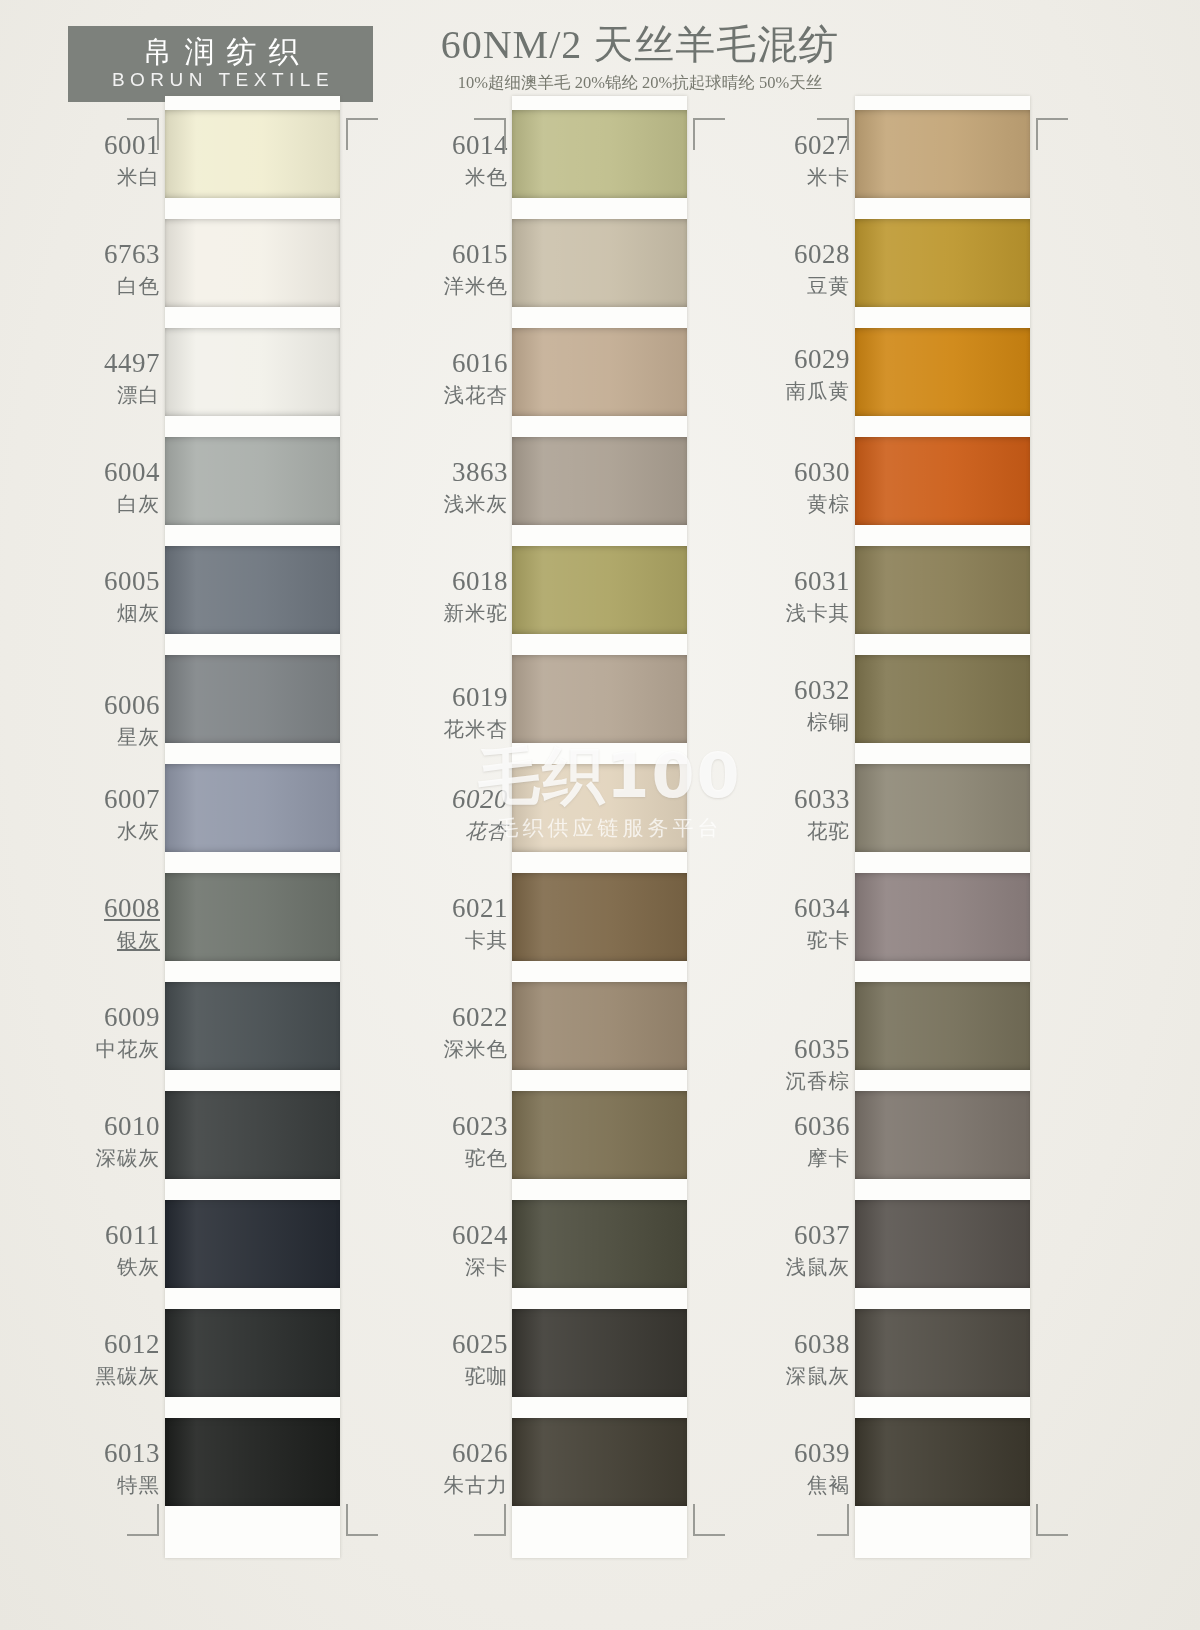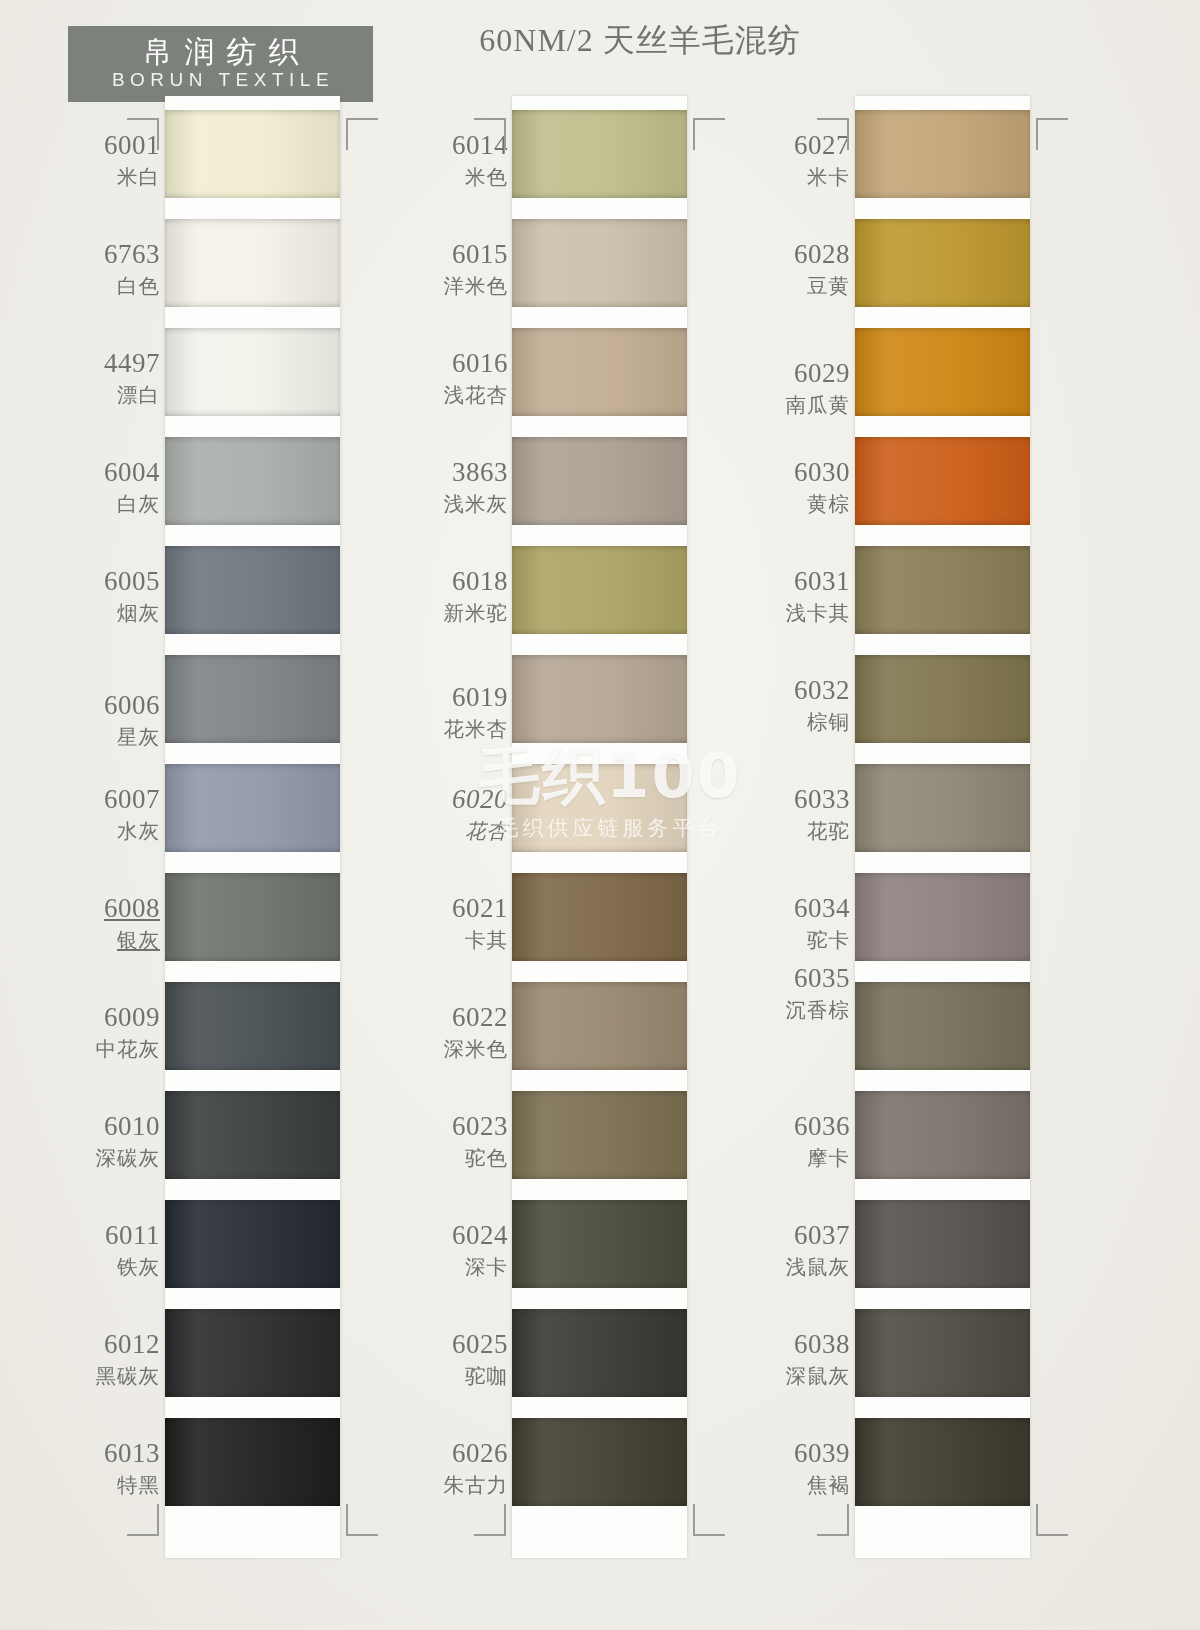--- a/index.html
+++ b/index.html
@@ -30,21 +30,21 @@
   .logo-en{
     color:#f2f2f2; font-size:19px; letter-spacing:5.5px;
     text-indent:5px; line-height:1.25; font-weight:400;
   }
   .title-wrap{
     position:absolute; left:390px; top:22px; width:500px;
     text-align:center;
   }
   .title-main{
     font-family:"Liberation Serif","DejaVu Serif",serif;
-    font-size:32px; color:#6f7470; letter-spacing:1px; line-height:1.15;
+    font-size:40px; color:#6f7470; letter-spacing:1px; line-height:1.15;
     white-space:nowrap;
   }
   .title-sub{
     font-family:"Liberation Serif","DejaVu Serif",serif;
     font-size:16.5px; color:#77796f; margin-top:4px; letter-spacing:0px;
     white-space:nowrap;
   }
   
   .col{
     position:absolute; top:96px;
@@ -128,20 +128,21 @@
 
 <div id="page">
 
   <div class="logo-box">
     <div class="logo-cn">帛润纺织</div>
     <div class="logo-en">BORUN TEXTILE</div>
   </div>
 
   <div class="title-wrap">
     <div class="title-main">60NM/2 天丝羊毛混纺</div>
+    <div class="title-sub">10%超细澳羊毛  20%锦纶  20%抗起球晴纶  50%天丝</div>
   </div>
 
   <div class="col col1">
       <div class="strip">
         <div class="swatch">
           <div class="yarn" style="background: rgb(241, 238, 209); height: 88px;"></div>
           <div class="gap" style="height: 21px;"></div>
         </div>
         <div class="swatch">
           <div class="yarn" style="background: rgb(244, 241, 232); height: 88px;"></div>
@@ -413,21 +414,21 @@
     </div>
   <div class="labels lab3">
       <div class="label" style="top: 32px;">
         <div class="lab-code">6027</div>
         <div class="lab-name">米卡</div>
       </div>
       <div class="label" style="top: 141px;">
         <div class="lab-code">6028</div>
         <div class="lab-name">豆黄</div>
       </div>
-      <div class="label" style="top: 260px;">
+      <div class="label" style="top: 246px;">
         <div class="lab-code">6029</div>
         <div class="lab-name">南瓜黄</div>
       </div>
       <div class="label" style="top: 359px;">
         <div class="lab-code">6030</div>
         <div class="lab-name">黄棕</div>
       </div>
       <div class="label" style="top: 468px;">
         <div class="lab-code">6031</div>
         <div class="lab-name">浅卡其</div>
@@ -437,21 +438,21 @@
         <div class="lab-name">棕铜</div>
       </div>
       <div class="label" style="top: 686px;">
         <div class="lab-code">6033</div>
         <div class="lab-name">花驼</div>
       </div>
       <div class="label" style="top: 795px;">
         <div class="lab-code">6034</div>
         <div class="lab-name">驼卡</div>
       </div>
-      <div class="label" style="top: 865px;">
+      <div class="label" style="top: 936px;">
         <div class="lab-code">6035</div>
         <div class="lab-name">沉香棕</div>
       </div>
       <div class="label" style="top: 1013px;">
         <div class="lab-code">6036</div>
         <div class="lab-name">摩卡</div>
       </div>
       <div class="label" style="top: 1122px;">
         <div class="lab-code">6037</div>
         <div class="lab-name">浅鼠灰</div>

